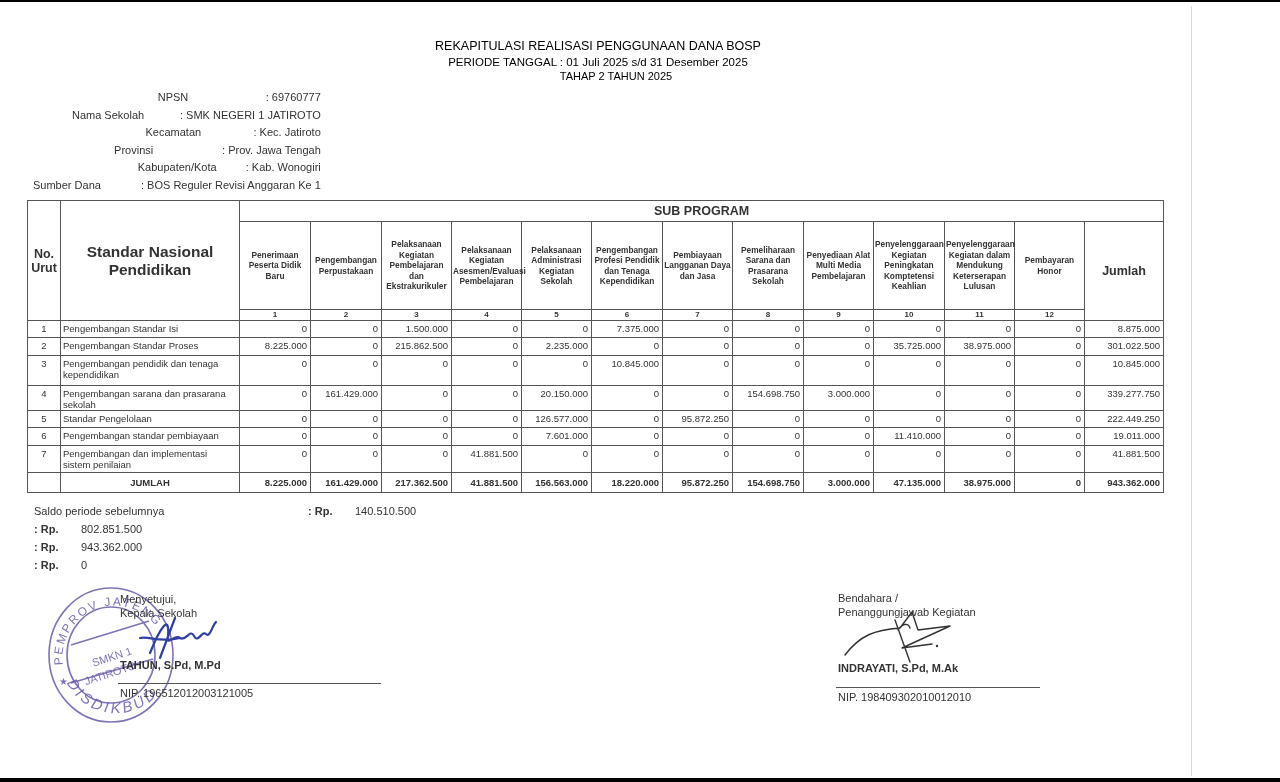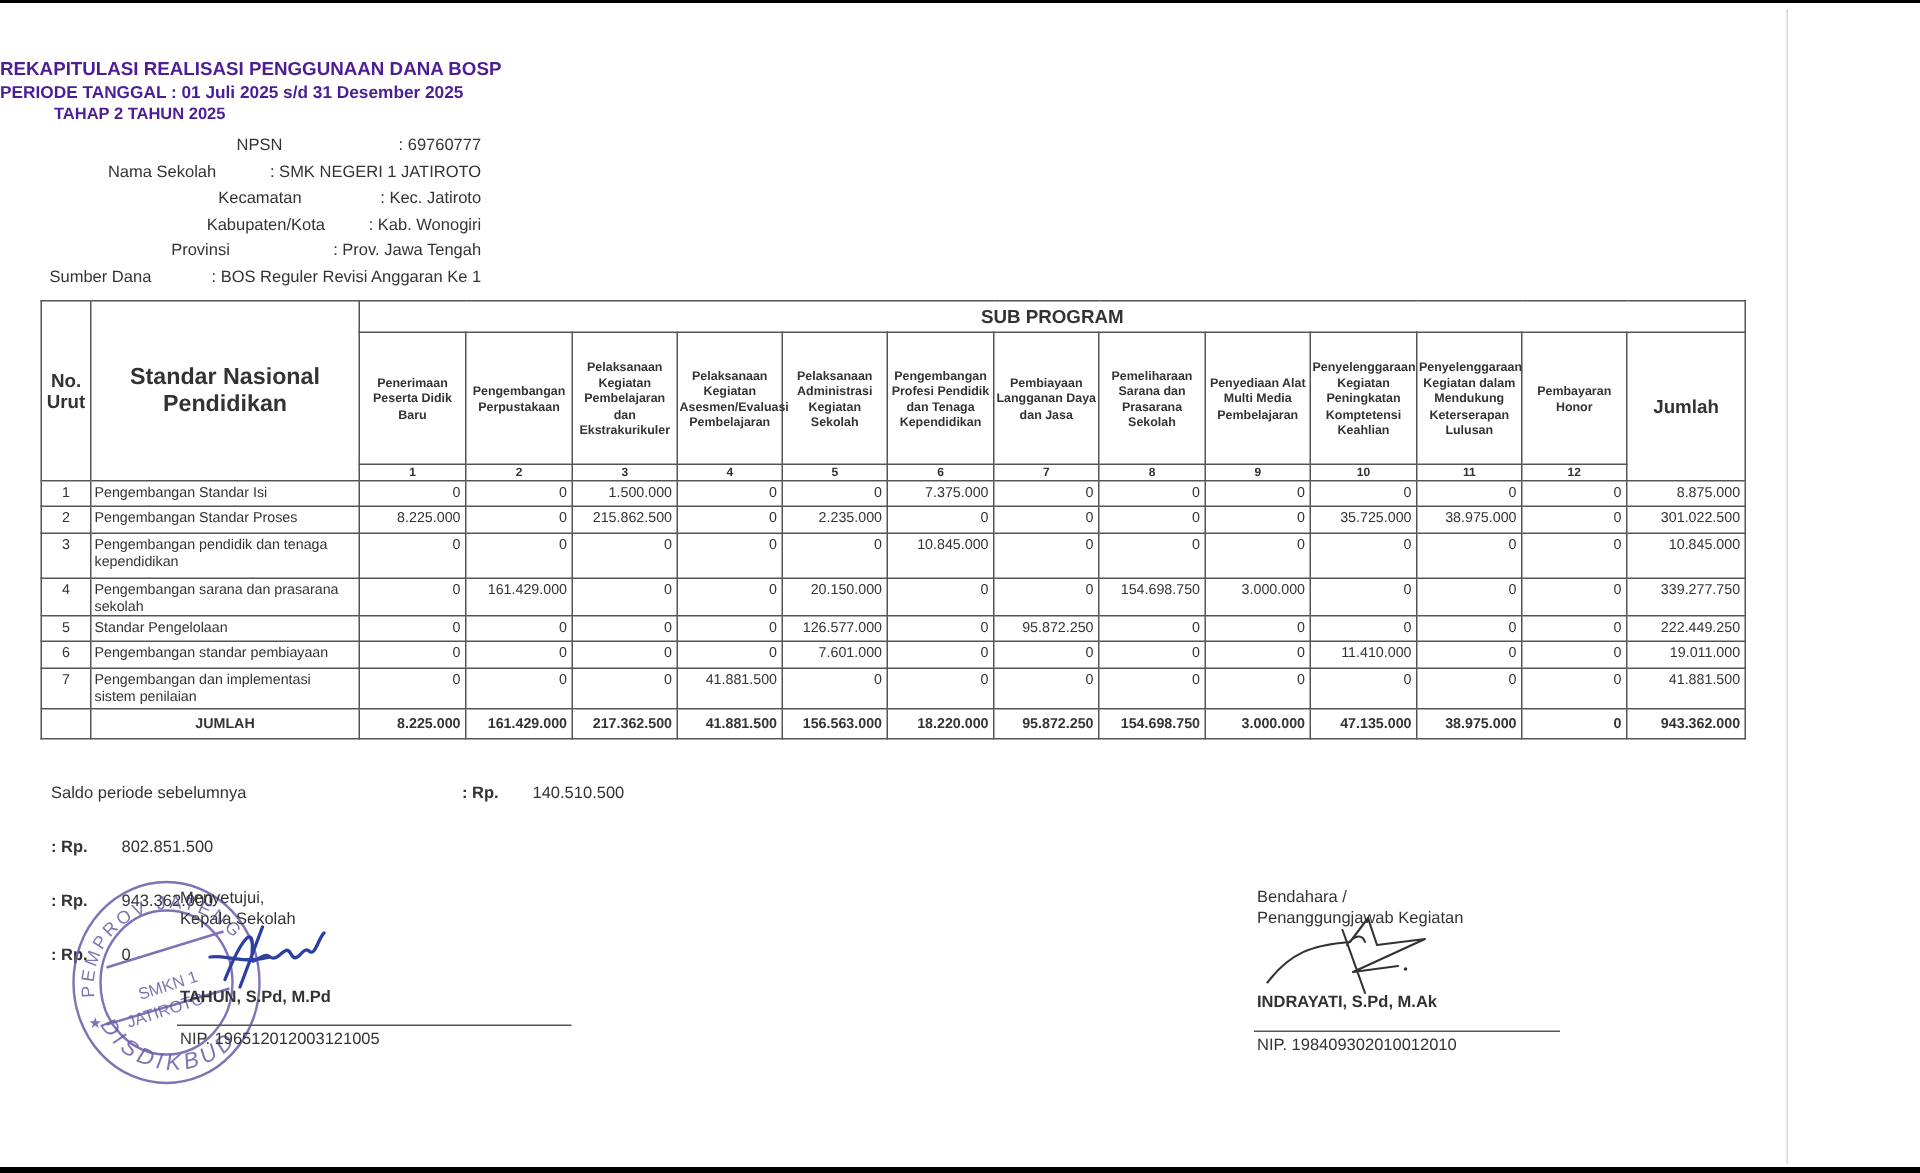--- a/index.html
+++ b/index.html
@@ -2,21 +2,21 @@
 <html><head>
 <meta charset="utf-8">
 <style>
   * { box-sizing: border-box; margin: 0; padding: 0; }
   html, body { width: 1280px; height: 782px; background: #ffffff; overflow: hidden; }
   body { position: relative; font-family: "Liberation Sans", sans-serif; color: #2a2a2a; }
   .bar-top { position: absolute; left: 0; top: 0; width: 1280px; height: 2px; background: #000; }
   .bar-bottom { position: absolute; left: 0; top: 778px; width: 1280px; height: 4px; background: #000; }
   .page-edge { position: absolute; left: 1191px; top: 6px; width: 1px; height: 770px; background: #d8d8d8; }
 
-  .title { position: absolute; left: 0; width: 1196px; font-weight: bold; color: #4c1d95; }
+  .title { position: absolute; left: 0; width: 1196px; text-align: center; font-weight: normal; color: #000000; }
   .t1 { top: 39px; font-size: 12.5px; }
   .t2 { top: 56px; font-size: 11.5px; }
   .t3 { top: 70px; font-size: 11px; padding-left: 36px; }
 
   .info { position: absolute; left: 33px; top: 91px; font-size: 11px; color: #333; }
   .info-row { height: 17.5px; display: flex; justify-content: flex-end; }
   .info-label { width: 108px; }
   .info-value { }
 
   table.main { position: absolute; left: 27px; top: 200px; border-collapse: collapse; table-layout: fixed; width: 1136px; color: #333; }
@@ -27,21 +27,21 @@
   .h-col { font-size: 8.3px; font-weight: bold; text-align: center; line-height: 10.5px; vertical-align: middle; height: 88px; padding: 0 1px; }
   .h-jml { font-size: 12.5px; font-weight: bold; text-align: center; }
   .h-num { font-size: 8px; font-weight: bold; text-align: center; height: 11px; line-height: 10px; }
   .c-no { font-size: 9.5px; text-align: center; vertical-align: top; padding-top: 2px; }
   .c-name { font-size: 9.5px; text-align: left; vertical-align: top; padding: 2px 2px 0 2px; line-height: 11px; }
   .c-val { font-size: 9.5px; text-align: right; vertical-align: top; padding: 2px 3px 0 2px; }
   .r-total td { font-weight: bold; vertical-align: middle; padding-top: 0; }
   .r-total .c-name { text-align: center; }
 
   .summary { position: absolute; left: 34px; top: 505px; font-size: 11px; color: #333; }
-  .sum-row { height: 18px; display: flex; margin-top: 18px; }
+  .sum-row { height: 18px; display: flex; }
   .sum-label { width: 274px; }
   .sum-cur { width: 47px; font-weight: bold; }
   .sum-val { font-weight: normal; }
 
   .sign-left { position: absolute; left: 120px; top: 593px; font-size: 11px; color: #333; }
   .sign-right { position: absolute; left: 838px; top: 592px; font-size: 11px; color: #333; }
   .sign-line { height: 14px; }
   .sign-name { font-weight: bold; }
   .hr-left { position: absolute; left: 118px; top: 683px; width: 263px; height: 1px; background: #555; }
   .hr-right { position: absolute; left: 836px; top: 687px; width: 204px; height: 1px; background: #555; }
@@ -68,26 +68,26 @@
     </div>
   <div class="info-row">
       <span class="info-label">Nama Sekolah</span>
       <span class="info-value">: SMK NEGERI 1 JATIROTO</span>
     </div>
   <div class="info-row">
       <span class="info-label">Kecamatan</span>
       <span class="info-value">: Kec. Jatiroto</span>
     </div>
   <div class="info-row">
+      <span class="info-label">Provinsi</span>
+      <span class="info-value">: Prov. Jawa Tengah</span>
+    </div>
+  <div class="info-row">
       <span class="info-label">Kabupaten/Kota</span>
       <span class="info-value">: Kab. Wonogiri</span>
-    </div>
-  <div class="info-row">
-      <span class="info-label">Provinsi</span>
-      <span class="info-value">: Prov. Jawa Tengah</span>
     </div>
   <div class="info-row">
       <span class="info-label">Sumber Dana</span>
       <span class="info-value">: BOS Reguler Revisi Anggaran Ke 1</span>
     </div>
 </div>
 
 <table class="main">
   <colgroup>
     <col style="width:33px">

